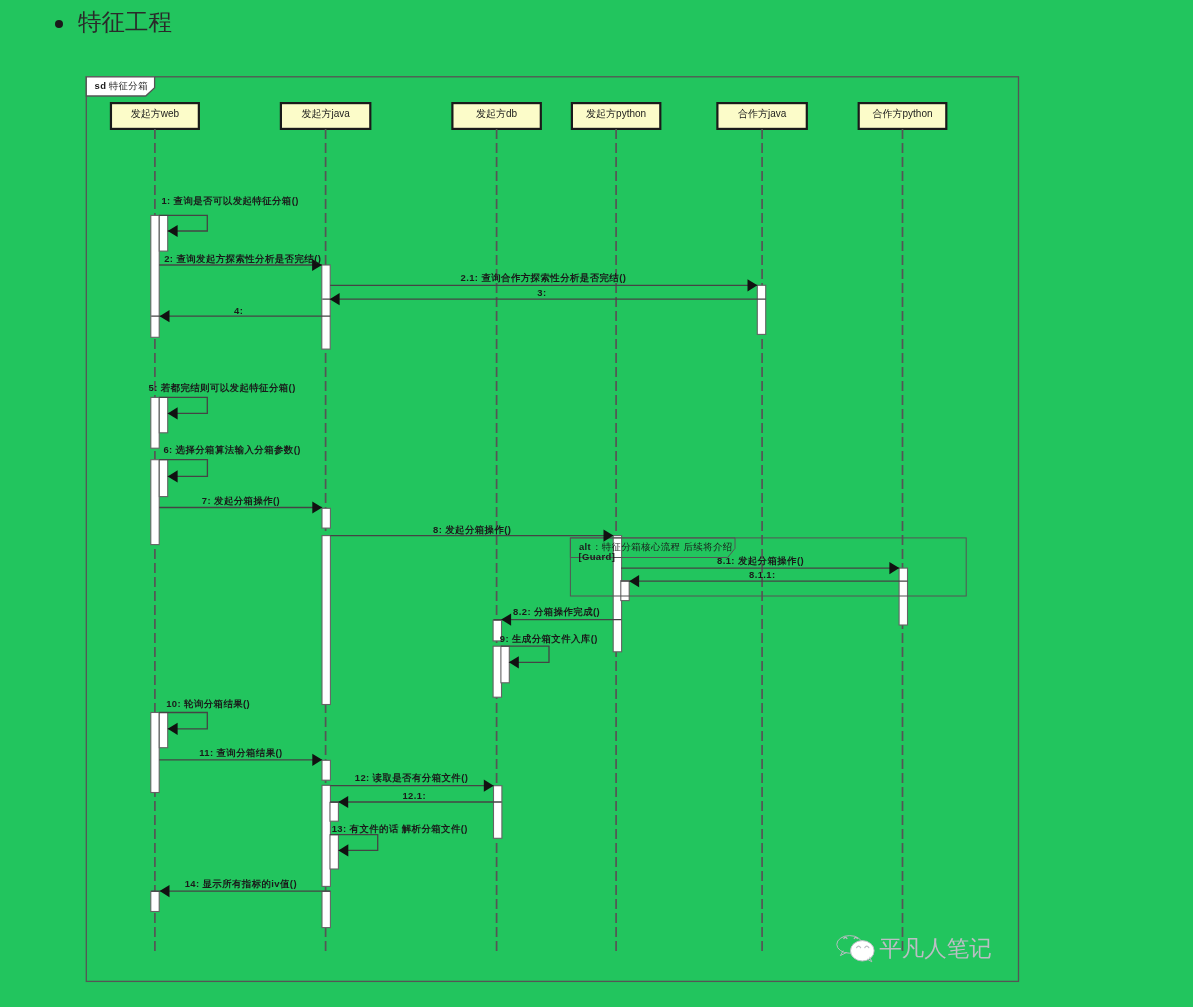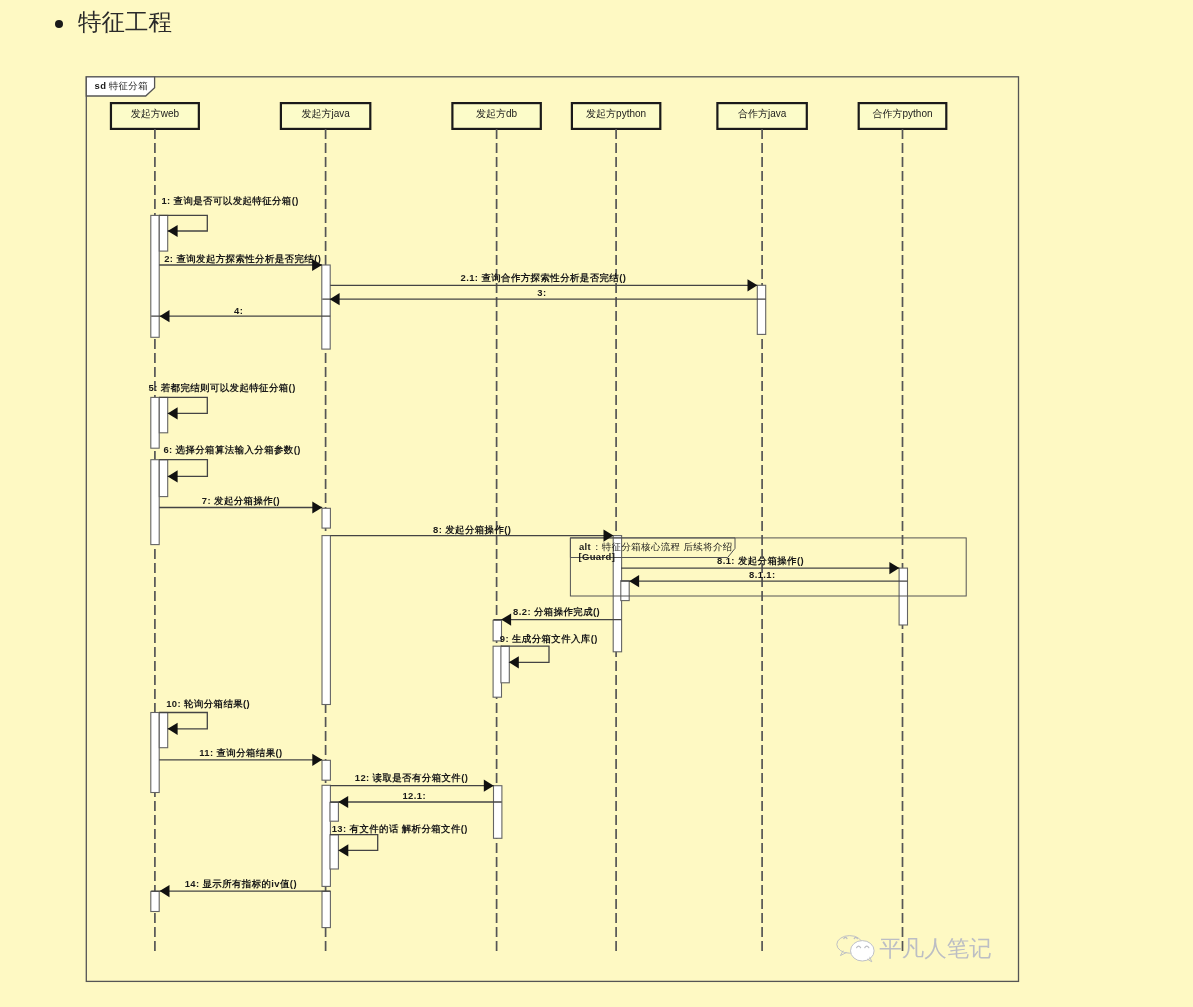--- a/index.html
+++ b/index.html
@@ -1,18 +1,18 @@
 <!DOCTYPE html>
 <html><head>
 <meta charset="utf-8">
 <title>UML Sequence Diagram</title>
 <style>
   html,body{margin:0;padding:0;background:#ffffff;}
   body{width:1193px;height:1007px;font-family:"Liberation Sans",sans-serif;overflow:hidden;}
-  #page{position:relative;width:1193px;height:1007px;background:#fef9c3;}
+  #page{position:relative;width:1193px;height:1007px;background:#22c55e;}
   #heading-row{position:absolute;left:0;top:0;width:1193px;height:46px;}
   .bullet{position:absolute;left:55px;top:20px;width:8px;height:8px;border-radius:50%;background:#1a1a1a;}
   .heading{position:absolute;left:78px;top:5px;font-family:"Liberation Serif",serif;font-size:23.5px;line-height:34px;color:#2a2a2a;white-space:nowrap;letter-spacing:0px;}
   #diagram{position:absolute;left:0;top:0;display:block;}
   svg text{font-family:"Liberation Sans",sans-serif;-webkit-font-smoothing:antialiased;}
   .heading{-webkit-font-smoothing:antialiased;}
 </style>
 </head>
 <body>
 

